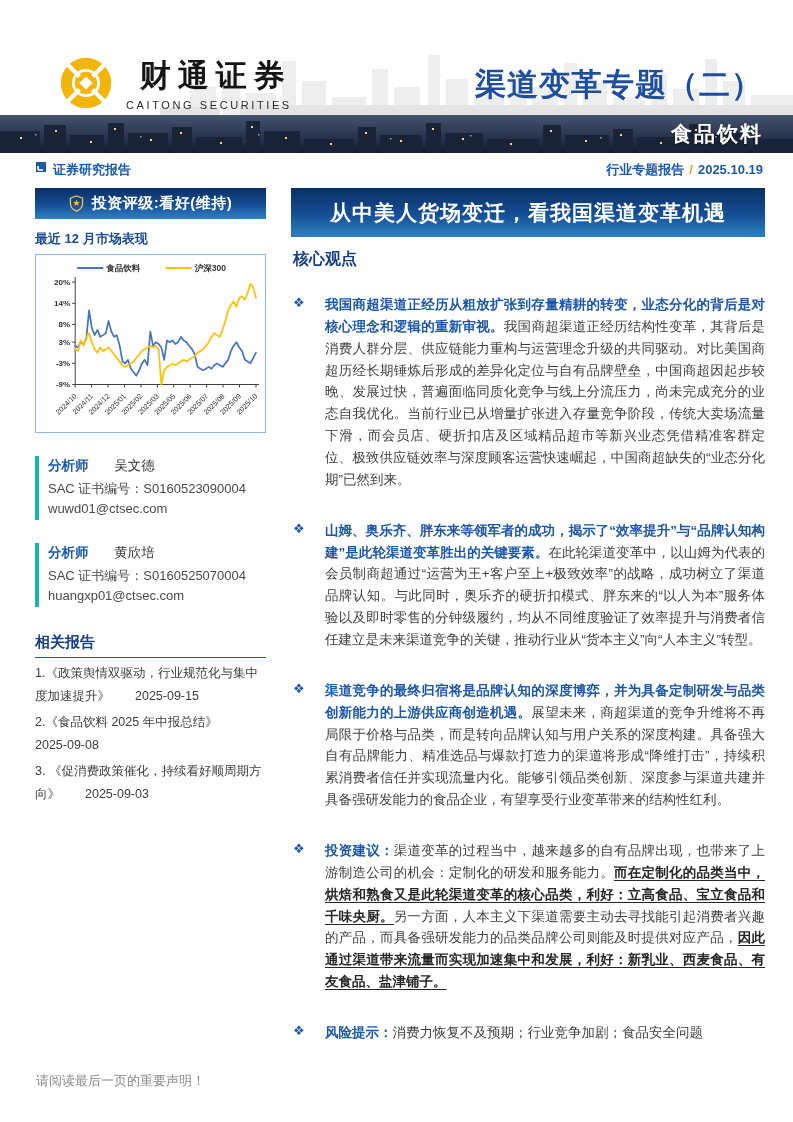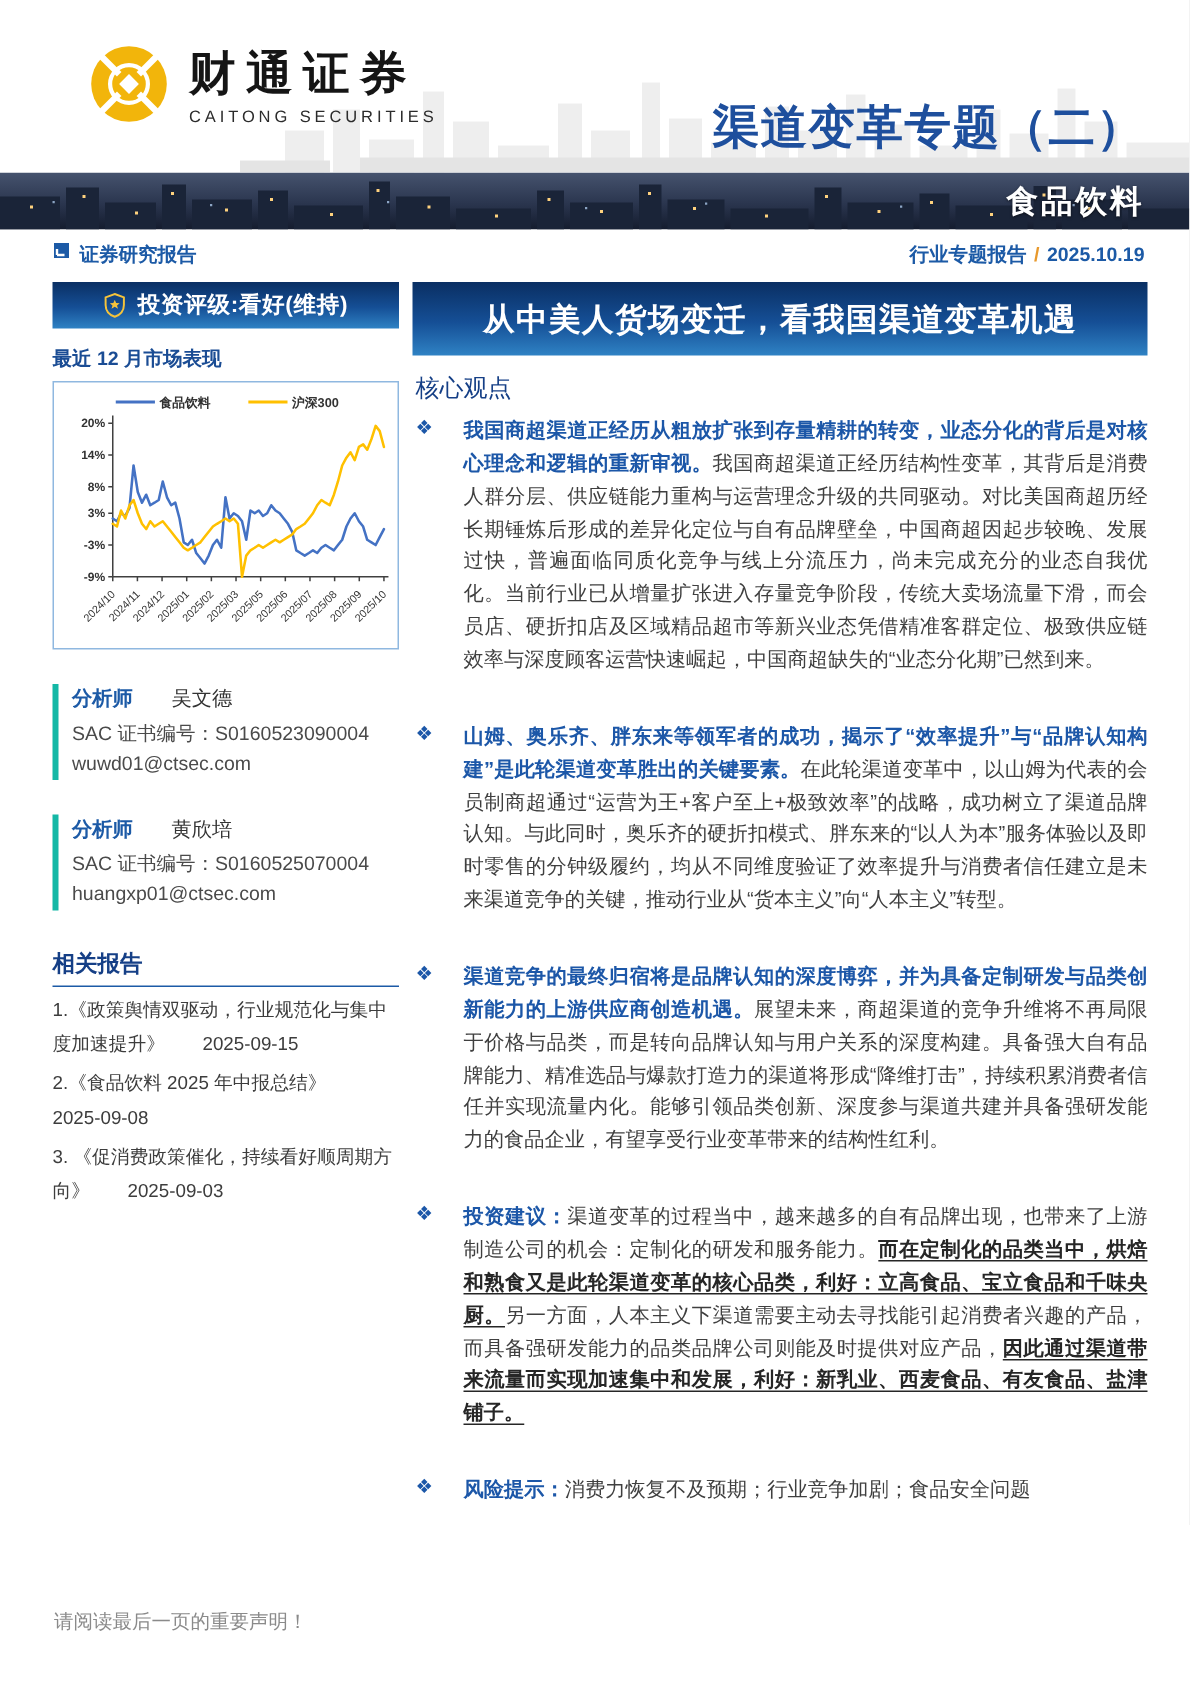--- a/index.html
+++ b/index.html
@@ -3,38 +3,38 @@
 <meta charset="utf-8">
 <style>
   * { margin:0; padding:0; box-sizing:border-box; }
   html,body { background:#e9e9e9; }
   body { font-family:"Liberation Sans","DejaVu Sans",sans-serif; }
   .page{ width:793px; height:1122px; background:#fff; position:relative; margin:0 auto; overflow:hidden; }
 
   
   .header{ position:relative; height:115px; }
   .skyline-watermark{ position:absolute; left:0; bottom:0; width:793px; height:72px; opacity:.9; z-index:0; }
-  .brand{ position:absolute; left:58px; top:28px; display:flex; align-items:center; gap:12px; z-index:2; }
+  .brand{ position:absolute; left:58px; top:55px; display:flex; align-items:center; gap:12px; z-index:2;text-align:right; }
   .brand-text .cn{ font-size:31px; font-weight:bold; color:#151515; letter-spacing:7px; font-family:"Liberation Serif","DejaVu Serif",serif; }
   .brand-text .en{ font-size:11px; color:#2b2b2b; letter-spacing:2.6px; margin-top:2px; }
   .series-title{ position:absolute; right:30px; top:64px; font-size:31px; font-weight:bold; color:#1e4f9d; z-index:2; letter-spacing:1px; }
 
   
   .banner{ position:relative; height:38px; width:793px; }
   .banner svg{ position:absolute; inset:0; }
   .banner .sector{ position:absolute; right:30px; top:50%; transform:translateY(-50%); color:#fff; font-size:21px; font-weight:bold; letter-spacing:2px; text-shadow:0 1px 2px rgba(0,0,0,.6); }
 
   
   .meta-row{ display:flex; justify-content:space-between; align-items:center; padding:8px 30px 0 35px; }
   .meta-left{ display:flex; align-items:flex-start; gap:6px; font-size:13px; font-weight:bold; color:#1c5aa6; }
   .meta-right{ font-size:13px; font-weight:bold; color:#1c5aa6; }
   .meta-right .slash{ color:#e8992c; padding:0 5px; font-weight:bold; }
 
   
-  .columns{ display:flex; gap:9px; padding:9px 28px 0 35px; }
+  .columns{ display:flex; gap:25px; padding:9px 28px 0 35px; }
   aside{ width:231px; flex:0 0 231px; }
   main{ flex:1; min-width:0; }
 
   .grad-bar{ background:linear-gradient(180deg,#0a2f63 0%,#154f96 55%,#2f82c4 100%); }
   .rating-bar{ height:31px; display:flex; align-items:center; justify-content:center; gap:8px; color:#fff; font-size:15px; font-weight:bold; letter-spacing:.5px; }
   .chart-title{ margin:11px 0 6px 0; font-size:13px; color:#1a4c94; font-weight:600; }
   .chart-box{ border:1px solid #8fb8e0; background:#fff; padding:3px 1px 1px 1px; }
   .chart-box svg{ display:block; width:100%; }
 
   .analyst{ border-left:4px solid #14b8a6; padding:1px 0 1px 9px; margin-top:23px; }
@@ -43,21 +43,21 @@
   .analyst .name{ color:#333; }
   .analyst .line{ font-size:13px; color:#4a4a4a; line-height:1.55; }
 
   .related{ margin-top:26px; }
   .related-title{ font-size:15px; font-weight:bold; color:#153f86; padding-bottom:5px; border-bottom:1.5px solid #1c5aa6; }
   .related-item{ font-size:12.5px; color:#3d3d3d; line-height:1.8; margin-top:4px; }
 
   
   .main-title-bar{ height:49px; display:flex; align-items:center; justify-content:center; }
   .main-title-bar h1{ color:#fff; font-size:21px; font-weight:bold; letter-spacing:1px; }
-  .section-heading{ font-size:16px; font-weight:normal; color:#153f86; margin:12px 0 6px 2px; }
+  .section-heading{ font-size:16px; font-weight:bold; color:#153f86; margin:12px 0 24px 2px; }
   .bullet{ position:relative; padding-left:34px; margin-bottom:29px; }
   .diamond{ position:absolute; left:2px; top:1px; color:#1c57a8; font-size:13px; }
   .bullet-text{ font-size:13.5px; line-height:1.62; color:#3f3f3f; text-align:justify; }
   .seg-lead{ color:#1c57a8; font-weight:bold; }
   .seg-normal{ color:#3f3f3f; }
   .seg-em{ color:#262626; font-weight:bold; text-decoration:underline; text-underline-offset:3px; }
 
   
   .footer{ position:absolute; left:36px; bottom:32px; font-size:13px; color:#8a8a8a; }
 </style>

